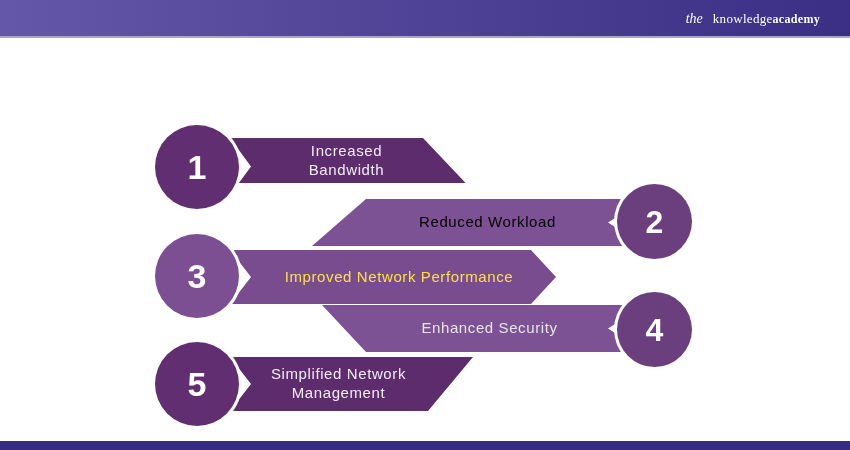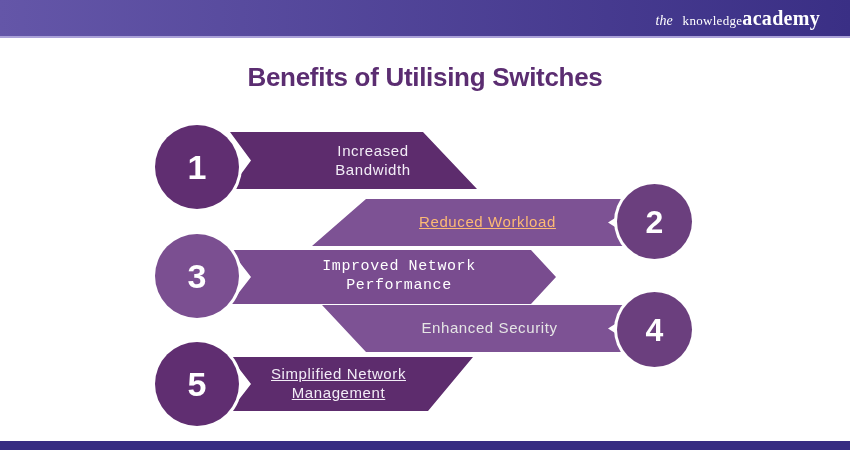--- a/index.html
+++ b/index.html
@@ -12,21 +12,21 @@
   .topbar {
     position:absolute; top:0; left:0; width:850px; height:38px;
     background:linear-gradient(90deg,#6456a8 0%,#3a2f85 100%);
     border-bottom:2px solid #aaa1d8;
     display:flex; align-items:center; justify-content:flex-end;
     padding-right:30px;
   }
   .logo { color:#ffffff; font-family:"Liberation Serif", serif; white-space:nowrap; line-height:1; }
   .logo-the { font-style:italic; font-size:14px; margin-right:10px; }
   .logo-knowledge { font-size:13px; font-weight:400; letter-spacing:0.3px; }
-  .logo-academy { font-size:20px; font-weight:700; letter-spacing:0.3px;text-align:center; }
+  .logo-academy { font-size:12px; font-weight:700; letter-spacing:0.3px;text-align:center; }
 
   
   .title {
     position:absolute; top:62px; left:0; width:850px;
     text-align:center; font-size:26px; font-weight:700;
     letter-spacing:-0.3px; color:#5b2d71;
   }
 
   
   .banner {
@@ -39,23 +39,23 @@
   }
   .circle {
     position:absolute; border-radius:50%;
     box-shadow:0 0 0 3px #ffffff;
     display:flex; align-items:center; justify-content:center;
     color:#ffffff; font-weight:700;
   }
   .circle-number { line-height:1; }
 
   
-  .b1 .banner { left:230px; top:132px; width:247px; height:57px;
+  .b1 .banner { left:230px; top:138px; width:247px; height:45px;
     clip-path:polygon(0 0, 193px 0, 247px 57px, 0 57px, 21px 28.5px);
-    background:#5d2c6d; padding-left:30px; padding-right:44px;justify-content:flex-end; }
+    background:#5d2c6d; padding-left:30px; padding-right:44px; }
   .b1 .banner-label { max-width:120px; }
   .b1 .circle { left:155px; top:125px; width:84px; height:84px; background:#602e71; font-size:34px; }
 
   
   .b2 .banner { left:312px; top:199px; width:333px; height:47px;
     clip-path:polygon(54px 0, 333px 0, 296px 23.5px, 333px 47px, 0 47px);
     background:#7d5294; padding-left:62px; padding-right:44px; }
   .b2 .circle { left:617px; top:184px; width:75px; height:75px; background:#6b3f7e; font-size:32px; }
 
   
@@ -66,66 +66,65 @@
 
   
   .b4 .banner { left:322px; top:305px; width:323px; height:47px;
     clip-path:polygon(0 0, 323px 0, 286px 23.5px, 323px 47px, 44px 47px);
     background:#7d5294; padding-left:56px; padding-right:44px; }
   .b4 .circle { left:617px; top:292px; width:75px; height:75px; background:#6b3f7e; font-size:32px; }
 
   
   .b5 .banner { left:230px; top:357px; width:243px; height:54px;
     clip-path:polygon(0 0, 243px 0, 198px 54px, 0 54px, 21px 27px);
-    background:#5d2c6d; padding-left:30px; padding-right:56px;text-decoration:underline; }
+    background:#5d2c6d; padding-left:30px; padding-right:56px; }
   .b5 .banner-label { max-width:160px; }
   .b5 .circle { left:155px; top:342px; width:84px; height:84px; background:#602e71; font-size:34px; }
 
   
   .bottombar {
     position:absolute; bottom:0; left:0; width:850px; height:9px;
     background:#372c82;
   }
 </style>
 </head>
 <body>
 
 <div class="page">
 
   <header class="topbar" style="background: linear-gradient(90deg, rgb(100, 86, 168), rgb(58, 47, 133)); border-bottom-color: rgb(170, 161, 216);">
     <div class="logo">
       <span class="logo-the">the</span><span class="logo-knowledge">knowledge</span><span class="logo-academy">academy</span>
     </div>
   </header>
 
-  <h1 class="title" style="color: rgb(91, 45, 113);">Benefits of Utilising Switches</h1>
 
   <main>
 
     <div class="benefit-row b1">
       <div class="banner" style="background: rgb(93, 44, 109);">
         <span class="banner-label" style="color: rgb(242, 236, 246);">Increased Bandwidth</span>
       </div>
       <div class="circle" style="background: rgb(96, 46, 113);">
         <span class="circle-number">1</span>
       </div>
     </div>
 
     <div class="benefit-row b2">
       <div class="banner" style="background: rgb(125, 82, 148);">
-        <span class="banner-label" style="color: #fdba74; text-decoration: underline;">Reduced Workload</span>
+        <span class="banner-label" style="color: #000000;">Reduced Workload</span>
       </div>
       <div class="circle" style="background: rgb(107, 63, 126);">
         <span class="circle-number">2</span>
       </div>
     </div>
 
     <div class="benefit-row b3">
       <div class="banner" style="background: rgb(121, 76, 143);">
-        <span class="banner-label" style="color: #ffffff; font-family: Liberation Mono, monospace;">Improved Network Performance</span>
+        <span class="banner-label" style="color: #fde047;">Improved Network Performance</span>
       </div>
       <div class="circle" style="background: rgb(123, 79, 145);">
         <span class="circle-number">3</span>
       </div>
     </div>
 
     <div class="benefit-row b4">
       <div class="banner" style="background: rgb(125, 82, 148);">
         <span class="banner-label" style="color: #e5e5e5;">Enhanced Security</span>
       </div>

